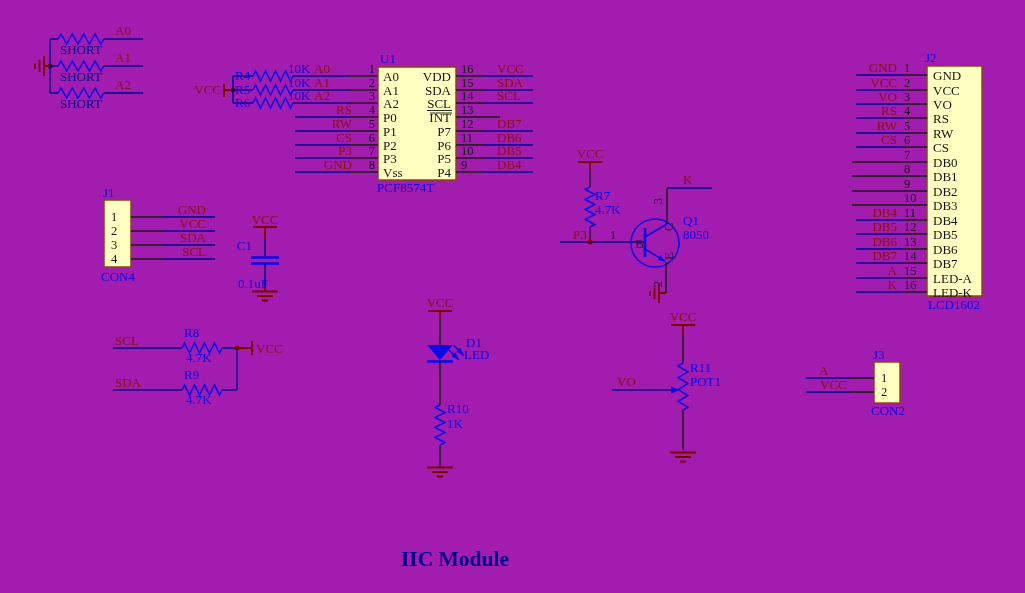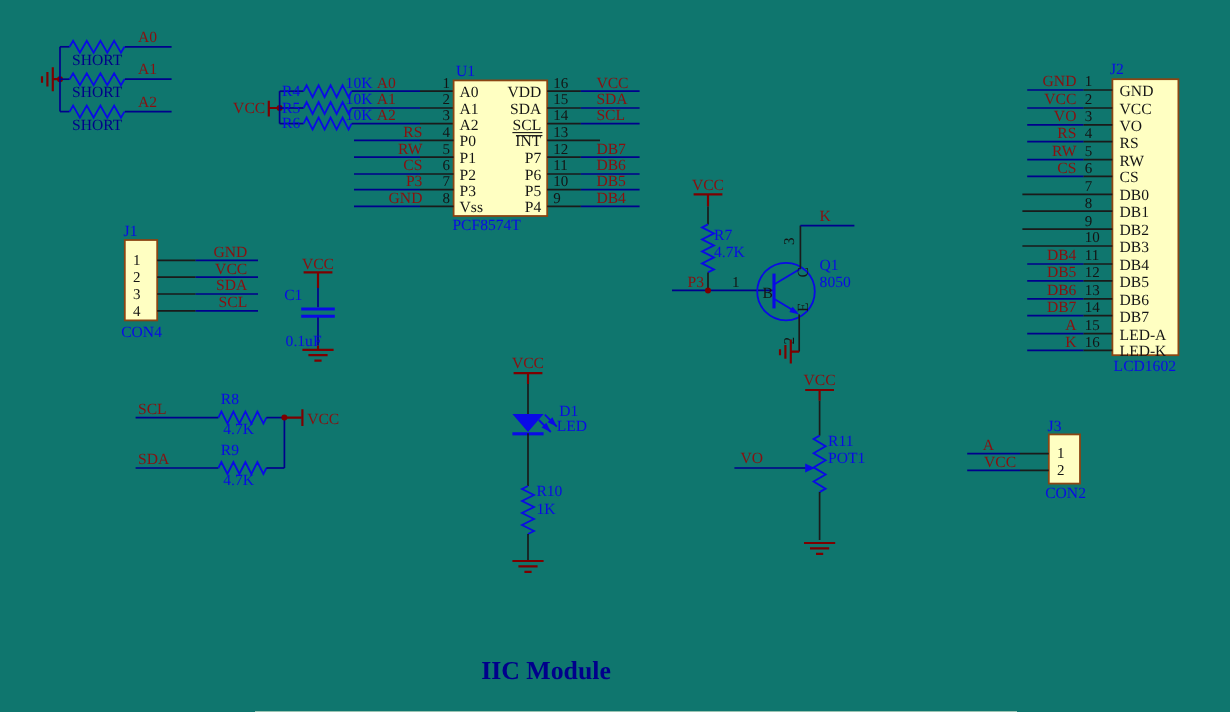--- a/index.html
+++ b/index.html
@@ -1,16 +1,16 @@
 <!DOCTYPE html>
 <html><head>
 <meta charset="utf-8">
 <style>
   html,body{margin:0;padding:0;background:#FBFBE3;}
-  .stage{position:relative;width:1025px;height:593px;background:#0f766e;overflow:hidden;}
+  .stage{position:relative;width:1025px;height:593px;background:#a21caf;overflow:hidden;}
   text{font-family:"Liberation Serif",serif;}
   .net{fill:#8B0F0F;font-size:13px;}
   .des{fill:#0A0AE6;font-size:13px;}
   .pin{fill:#141414;font-size:12.5px;}
   .inn{fill:#151515;font-size:13px;}
   .dark{fill:#00008B;font-size:13px;}
   .ttl{fill:#00008B;font-size:21.5px;font-weight:bold;}
   .mid{text-anchor:middle}.end{text-anchor:end}
   .wire{stroke:#00008C;stroke-width:1.4;fill:none}
   .stub{stroke:#1A1A1A;stroke-width:1.4;fill:none}

